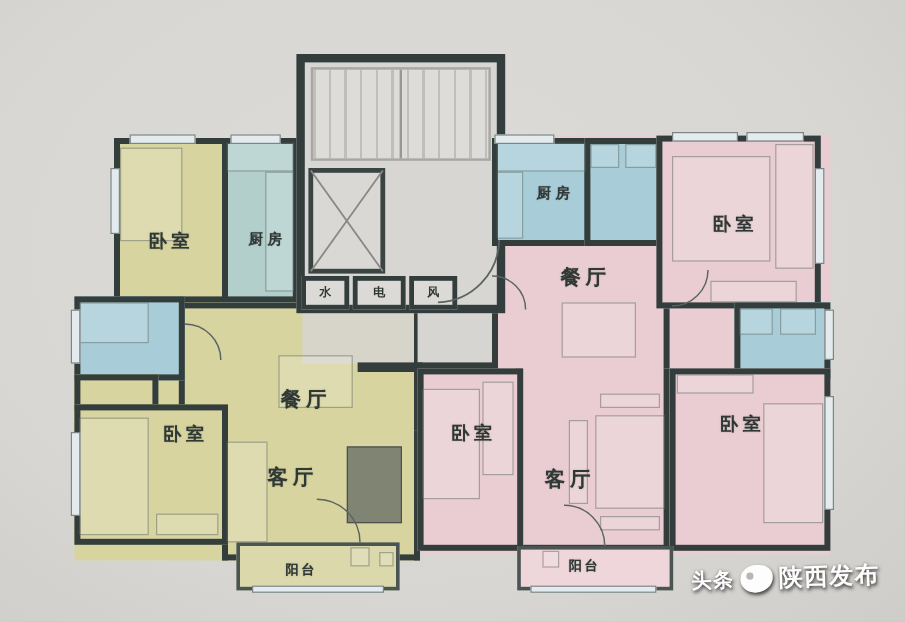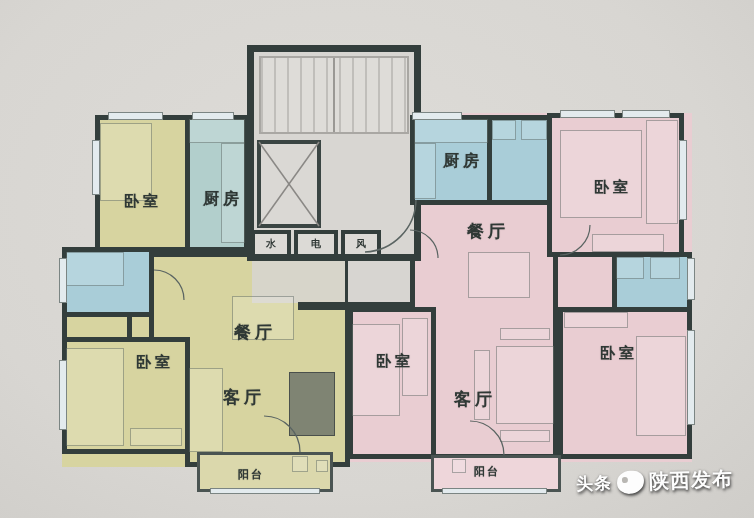--- a/index.html
+++ b/index.html
@@ -31,21 +31,21 @@
   .wall{position:absolute;background:#333e3c;}
   
   .furn{position:absolute;box-sizing:border-box;border:1px solid rgba(70,80,76,.42);background:rgba(255,255,255,.16);}
   .furnD{position:absolute;box-sizing:border-box;border:1px solid #4a504c;background:rgba(98,105,100,.75);}
   
   .win{position:absolute;box-sizing:border-box;background:#e3ebee;border:1px solid #7b8583;}
   
   .label{position:absolute;display:flex;align-items:center;justify-content:center;
     font-weight:bold;color:#2f3835;letter-spacing:4px;text-indent:4px;
     text-shadow:0 0 1px rgba(47,56,53,.5);}
-  .f15{font-size:15px;} .f17{font-size:17px;} .f13{font-size:16px;} .f11{font-size:11px;letter-spacing:2px;}
+  .f15{font-size:15px;} .f17{font-size:17px;} .f13{font-size:12px;} .f11{font-size:11px;letter-spacing:2px;}
   
   #linework{position:absolute;left:0;top:0;z-index:6;pointer-events:none;}
   
   .watermark{position:absolute;left:576px;top:468px;z-index:10;display:flex;align-items:center;gap:5px;
     transform:rotate(-2deg);color:#fdfdfd;font-weight:bold;
     text-shadow:1px 2px 3px rgba(55,55,55,.9), 0 0 2px rgba(90,90,90,.6);}
   .wm-app{font-size:17px;letter-spacing:1px;}
   .wm-name{font-size:20px;letter-spacing:1px;}
   .wm-logo{width:27px;height:23px;background:#fdfdfd;border-radius:55% 45% 60% 50%;
     box-shadow:1px 2px 3px rgba(55,55,55,.9);position:relative;}

